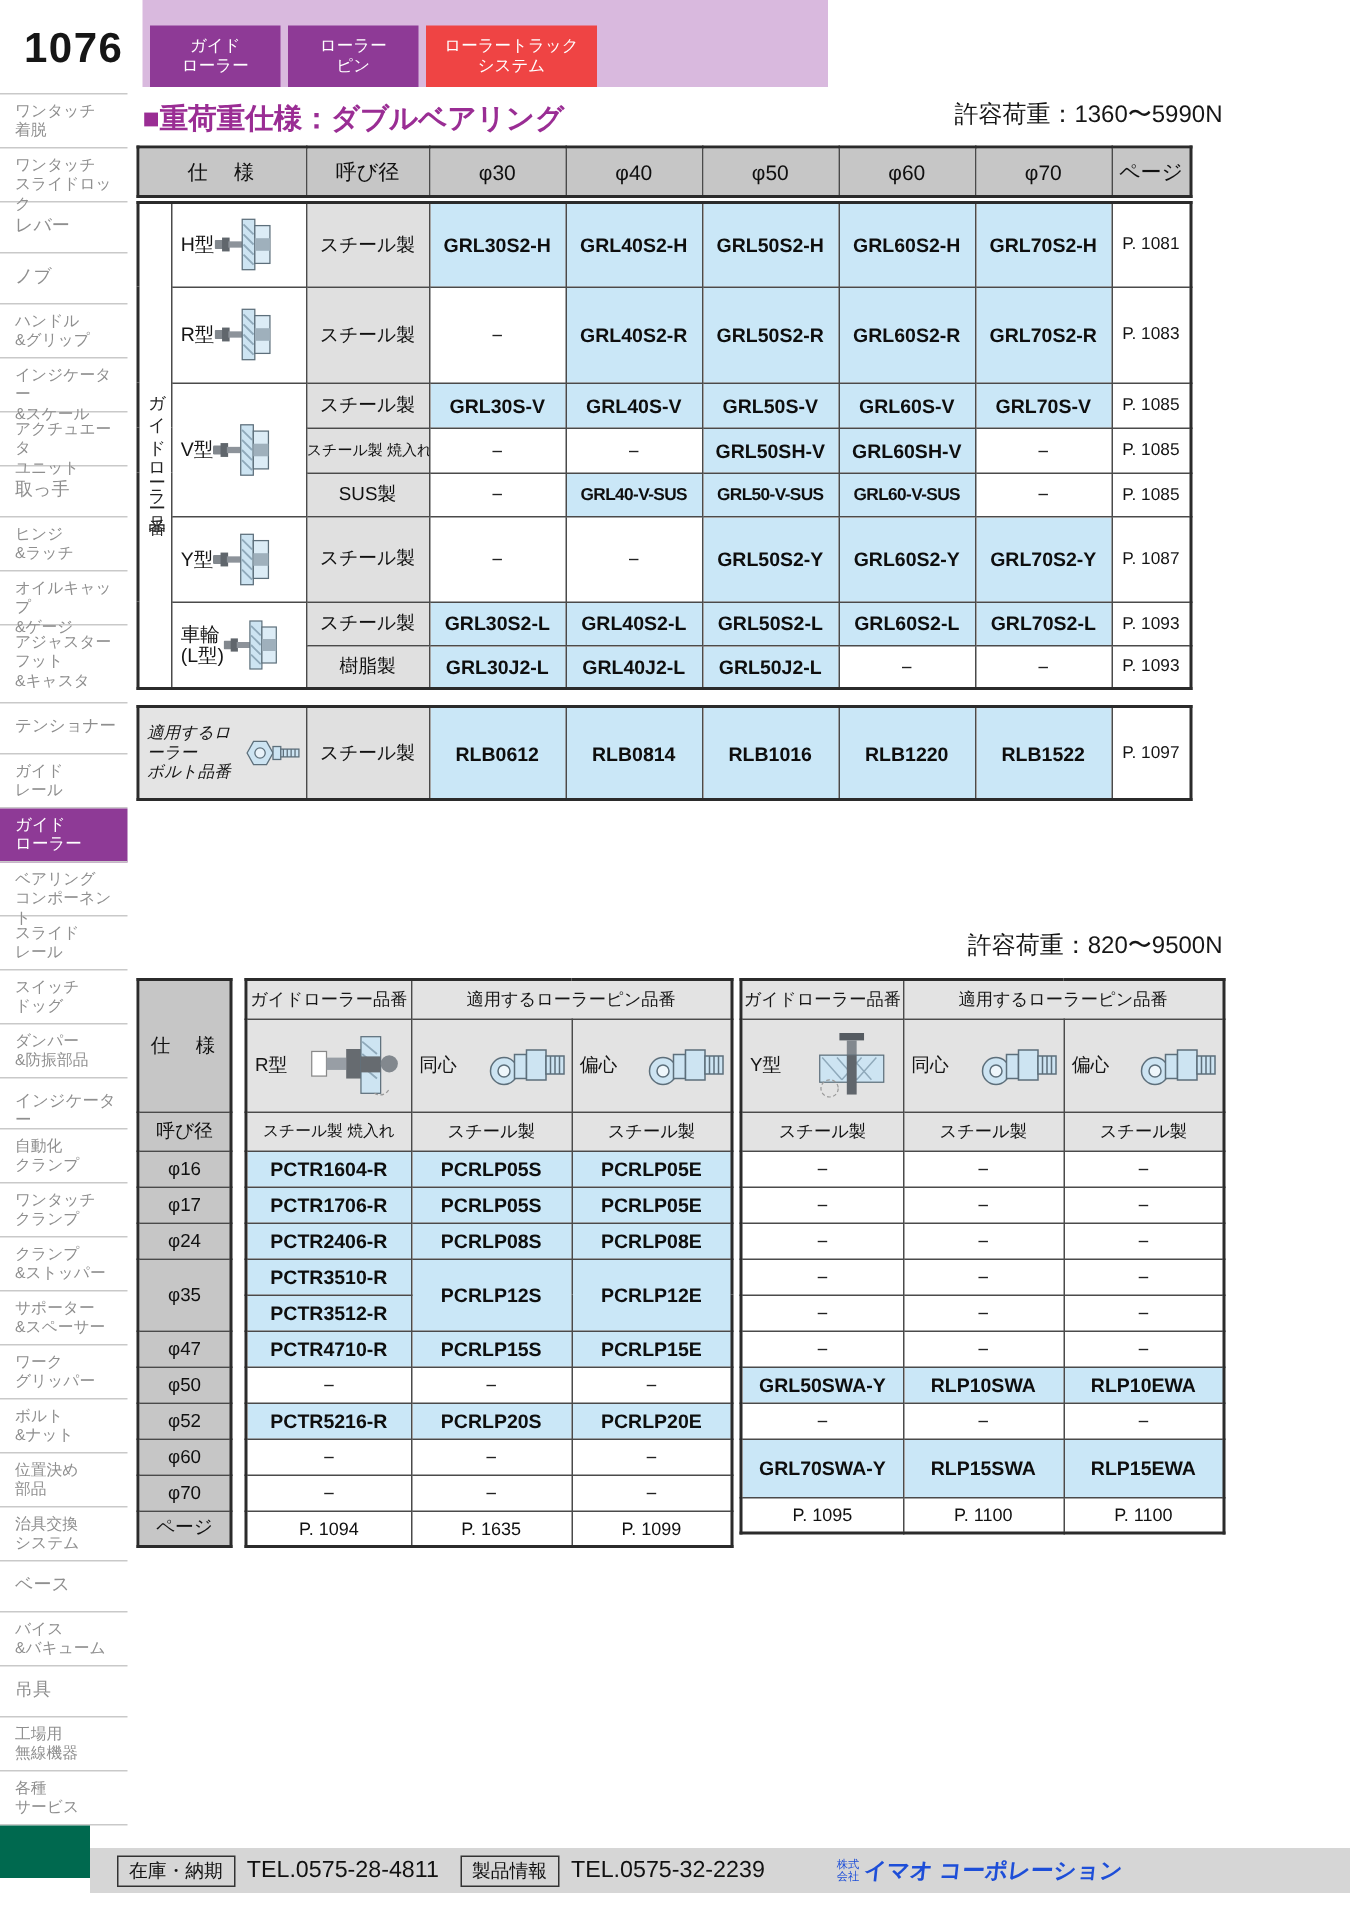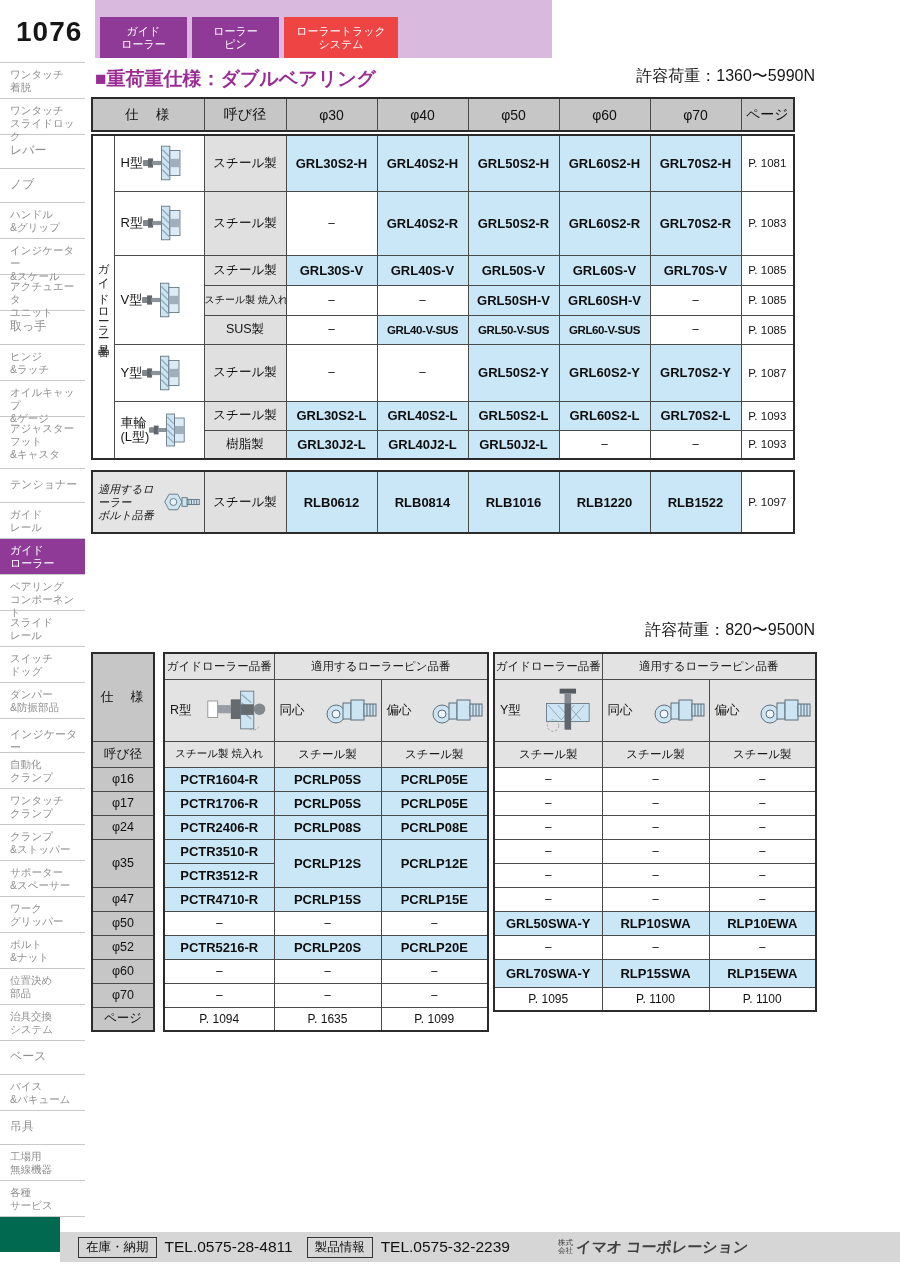--- a/index.html
+++ b/index.html
@@ -56,21 +56,21 @@
       line-height:13px;padding:5px 2px 0 10px;}
   .sb.one{font-size:12px;padding-top:9px;}
   .sb.active{background:#8e3a96;color:#fff;font-size:11px;}
 
   
   .greenblock{position:absolute;left:0;top:1217px;width:60px;height:35px;background:#00694f;}
   .footbar{position:absolute;left:60px;top:1232px;width:840px;height:30px;background:#d6d6d6;
            display:flex;align-items:center;padding-left:18px;box-sizing:border-box;}
   .fbox{border:1.5px solid #333;padding:1px 7px;font-size:12.5px;color:#111;margin-right:8px;white-space:nowrap;}
   .ftel{font-size:15.5px;color:#111;margin-right:14px;white-space:nowrap;}
-  .logo{display:flex;align-items:center;margin-left:34px;color:#404040;text-align:center;}
+  .logo{display:flex;align-items:center;margin-left:34px;color:#1d4ed8;text-align:center;}
   .logo .kk{font-size:7.5px;line-height:8px;margin-right:3px;white-space:pre-line;}
   .logo .nm{font-size:15px;font-weight:bold;transform:skewX(-6deg);white-space:nowrap;}
 
   svg.ic{flex:0 0 auto;}
 </style>
 </head>
 <body>
 
 <svg width="0" height="0" style="position:absolute">
   <defs>
@@ -602,21 +602,21 @@
     <tr style="height:24px">
       <td class="blue">GRL50SWA-Y</td>
       <td class="blue">RLP10SWA</td>
       <td class="blue">RLP10EWA</td>
     </tr>
     <tr style="height:24px">
       <td class="dash">−</td>
       <td class="dash">−</td>
       <td class="dash">−</td>
     </tr>
-    <tr style="height:28px">
+    <tr style="height:39px">
       <td class="blue">GRL70SWA-Y</td>
       <td class="blue">RLP15SWA</td>
       <td class="blue">RLP15EWA</td>
     </tr>
     <tr style="height:24px">
       <td class="pg2">P. 1095</td>
       <td class="pg2">P. 1100</td>
       <td class="pg2">P. 1100</td>
     </tr>
   </tbody>

